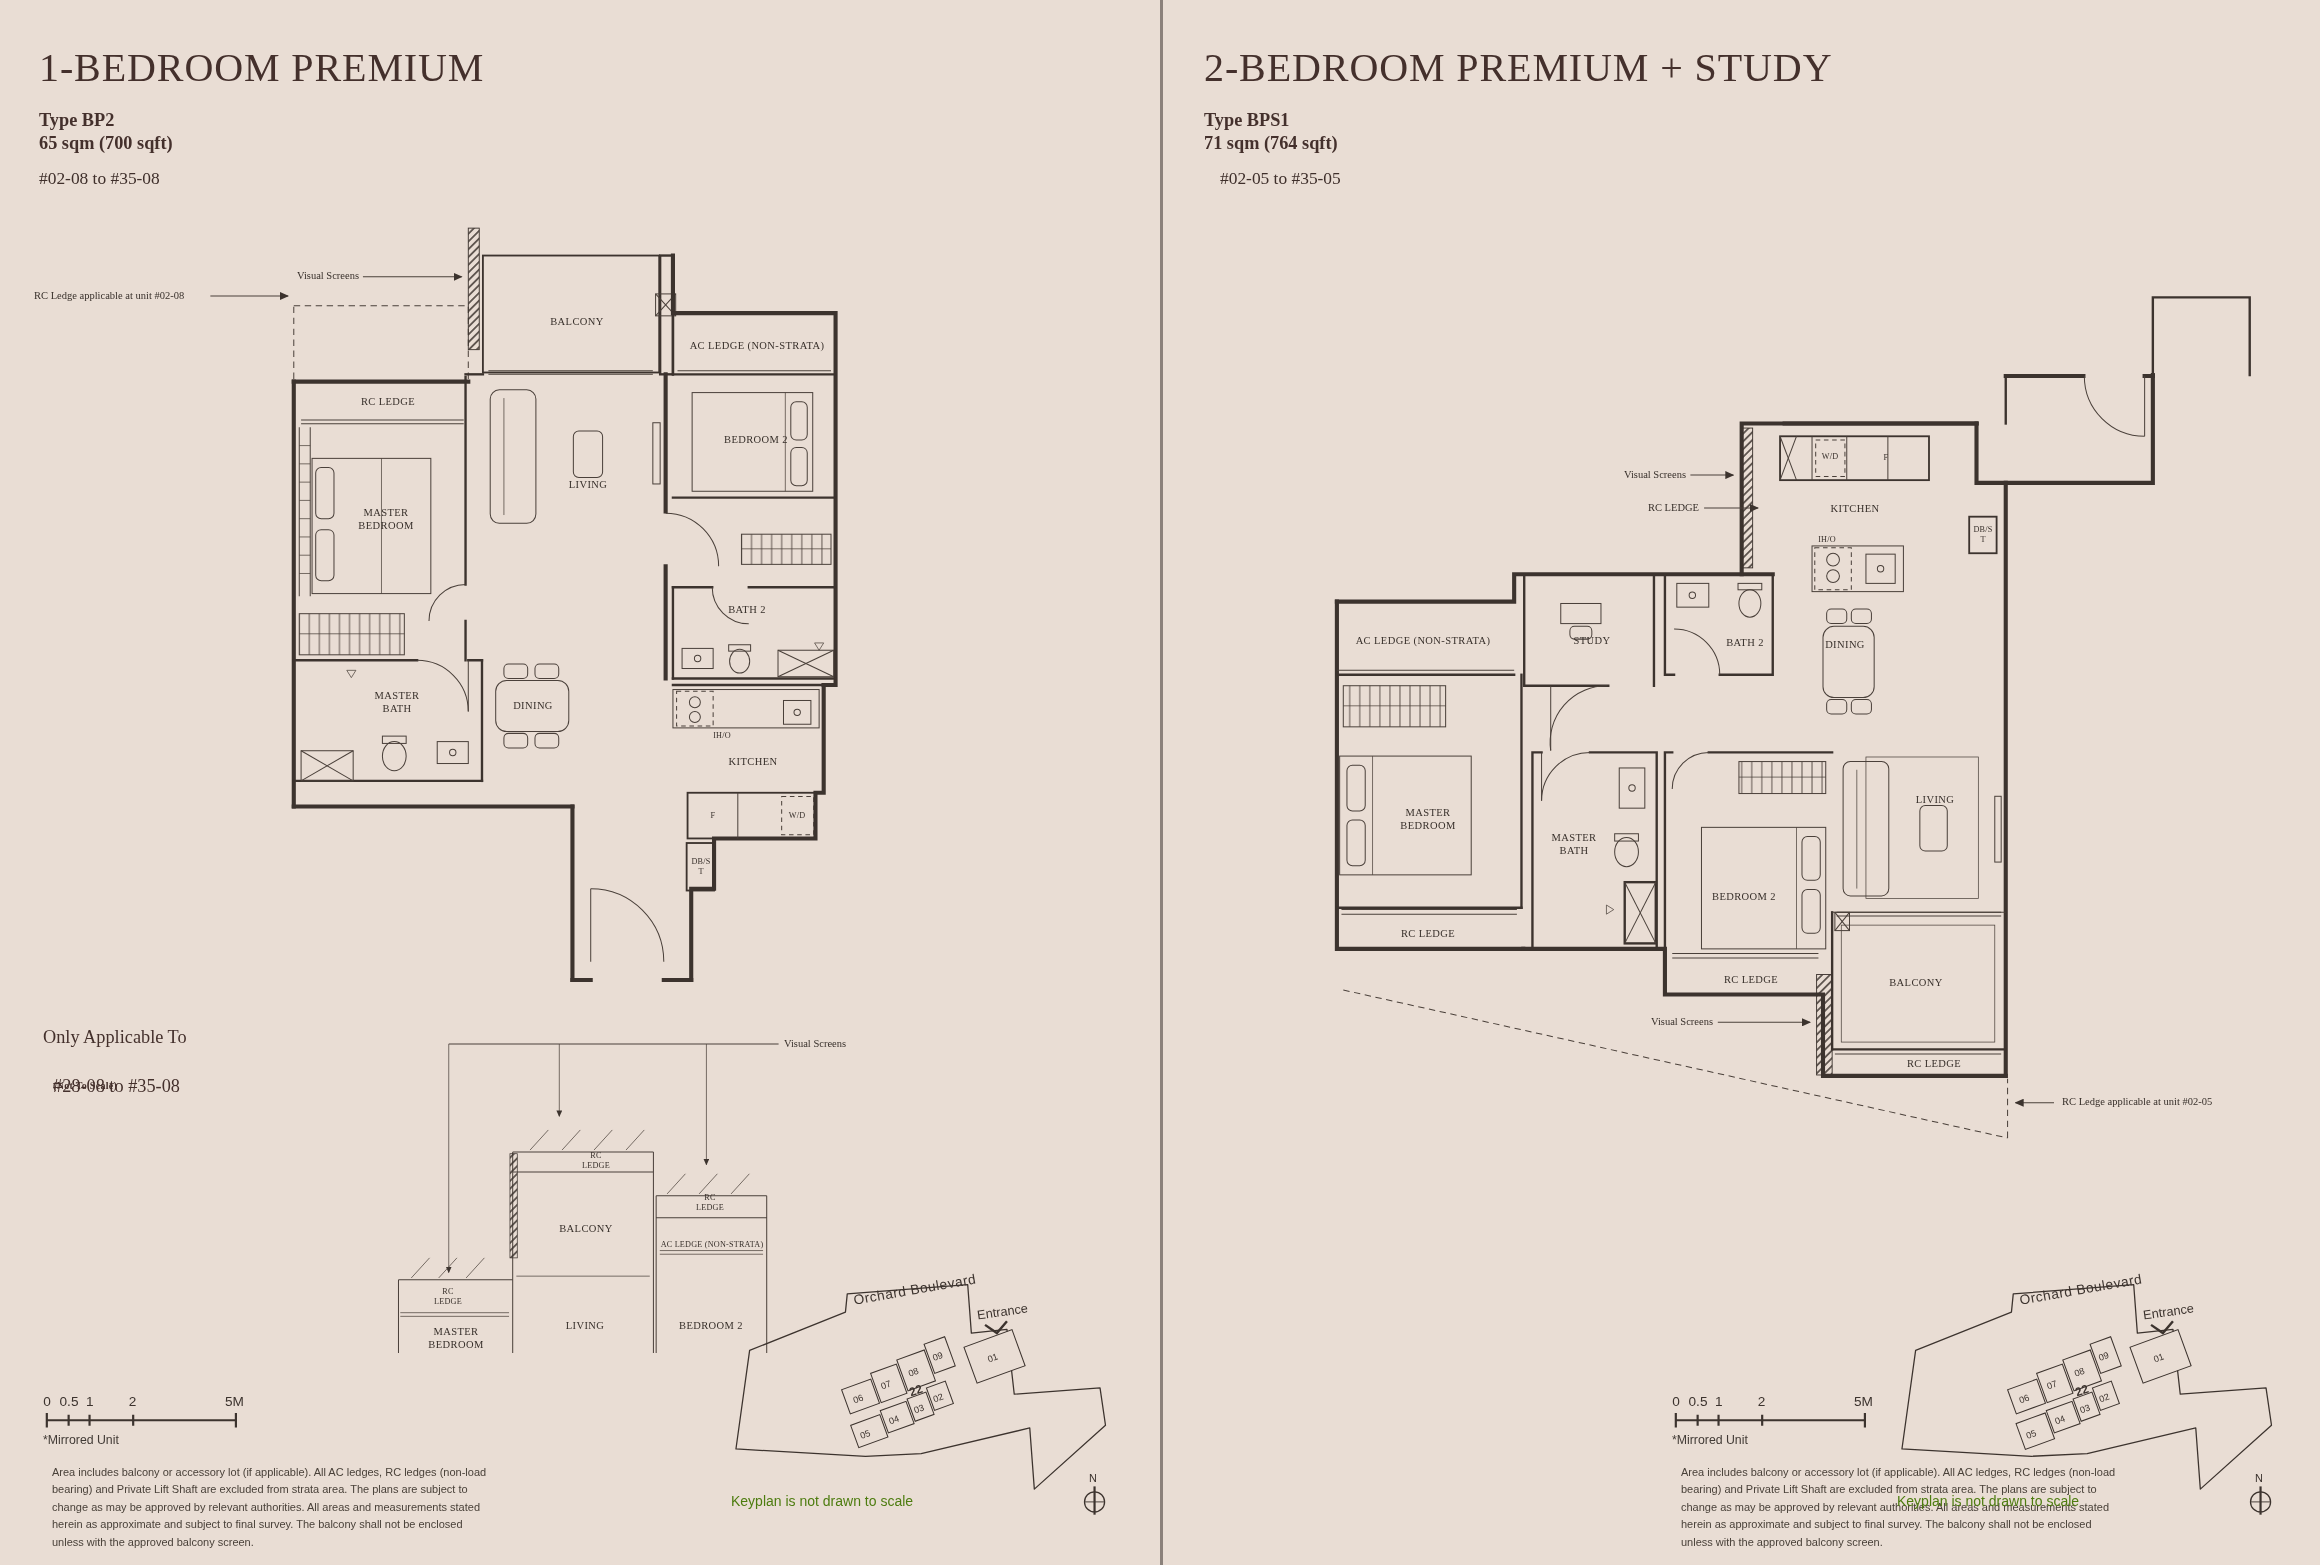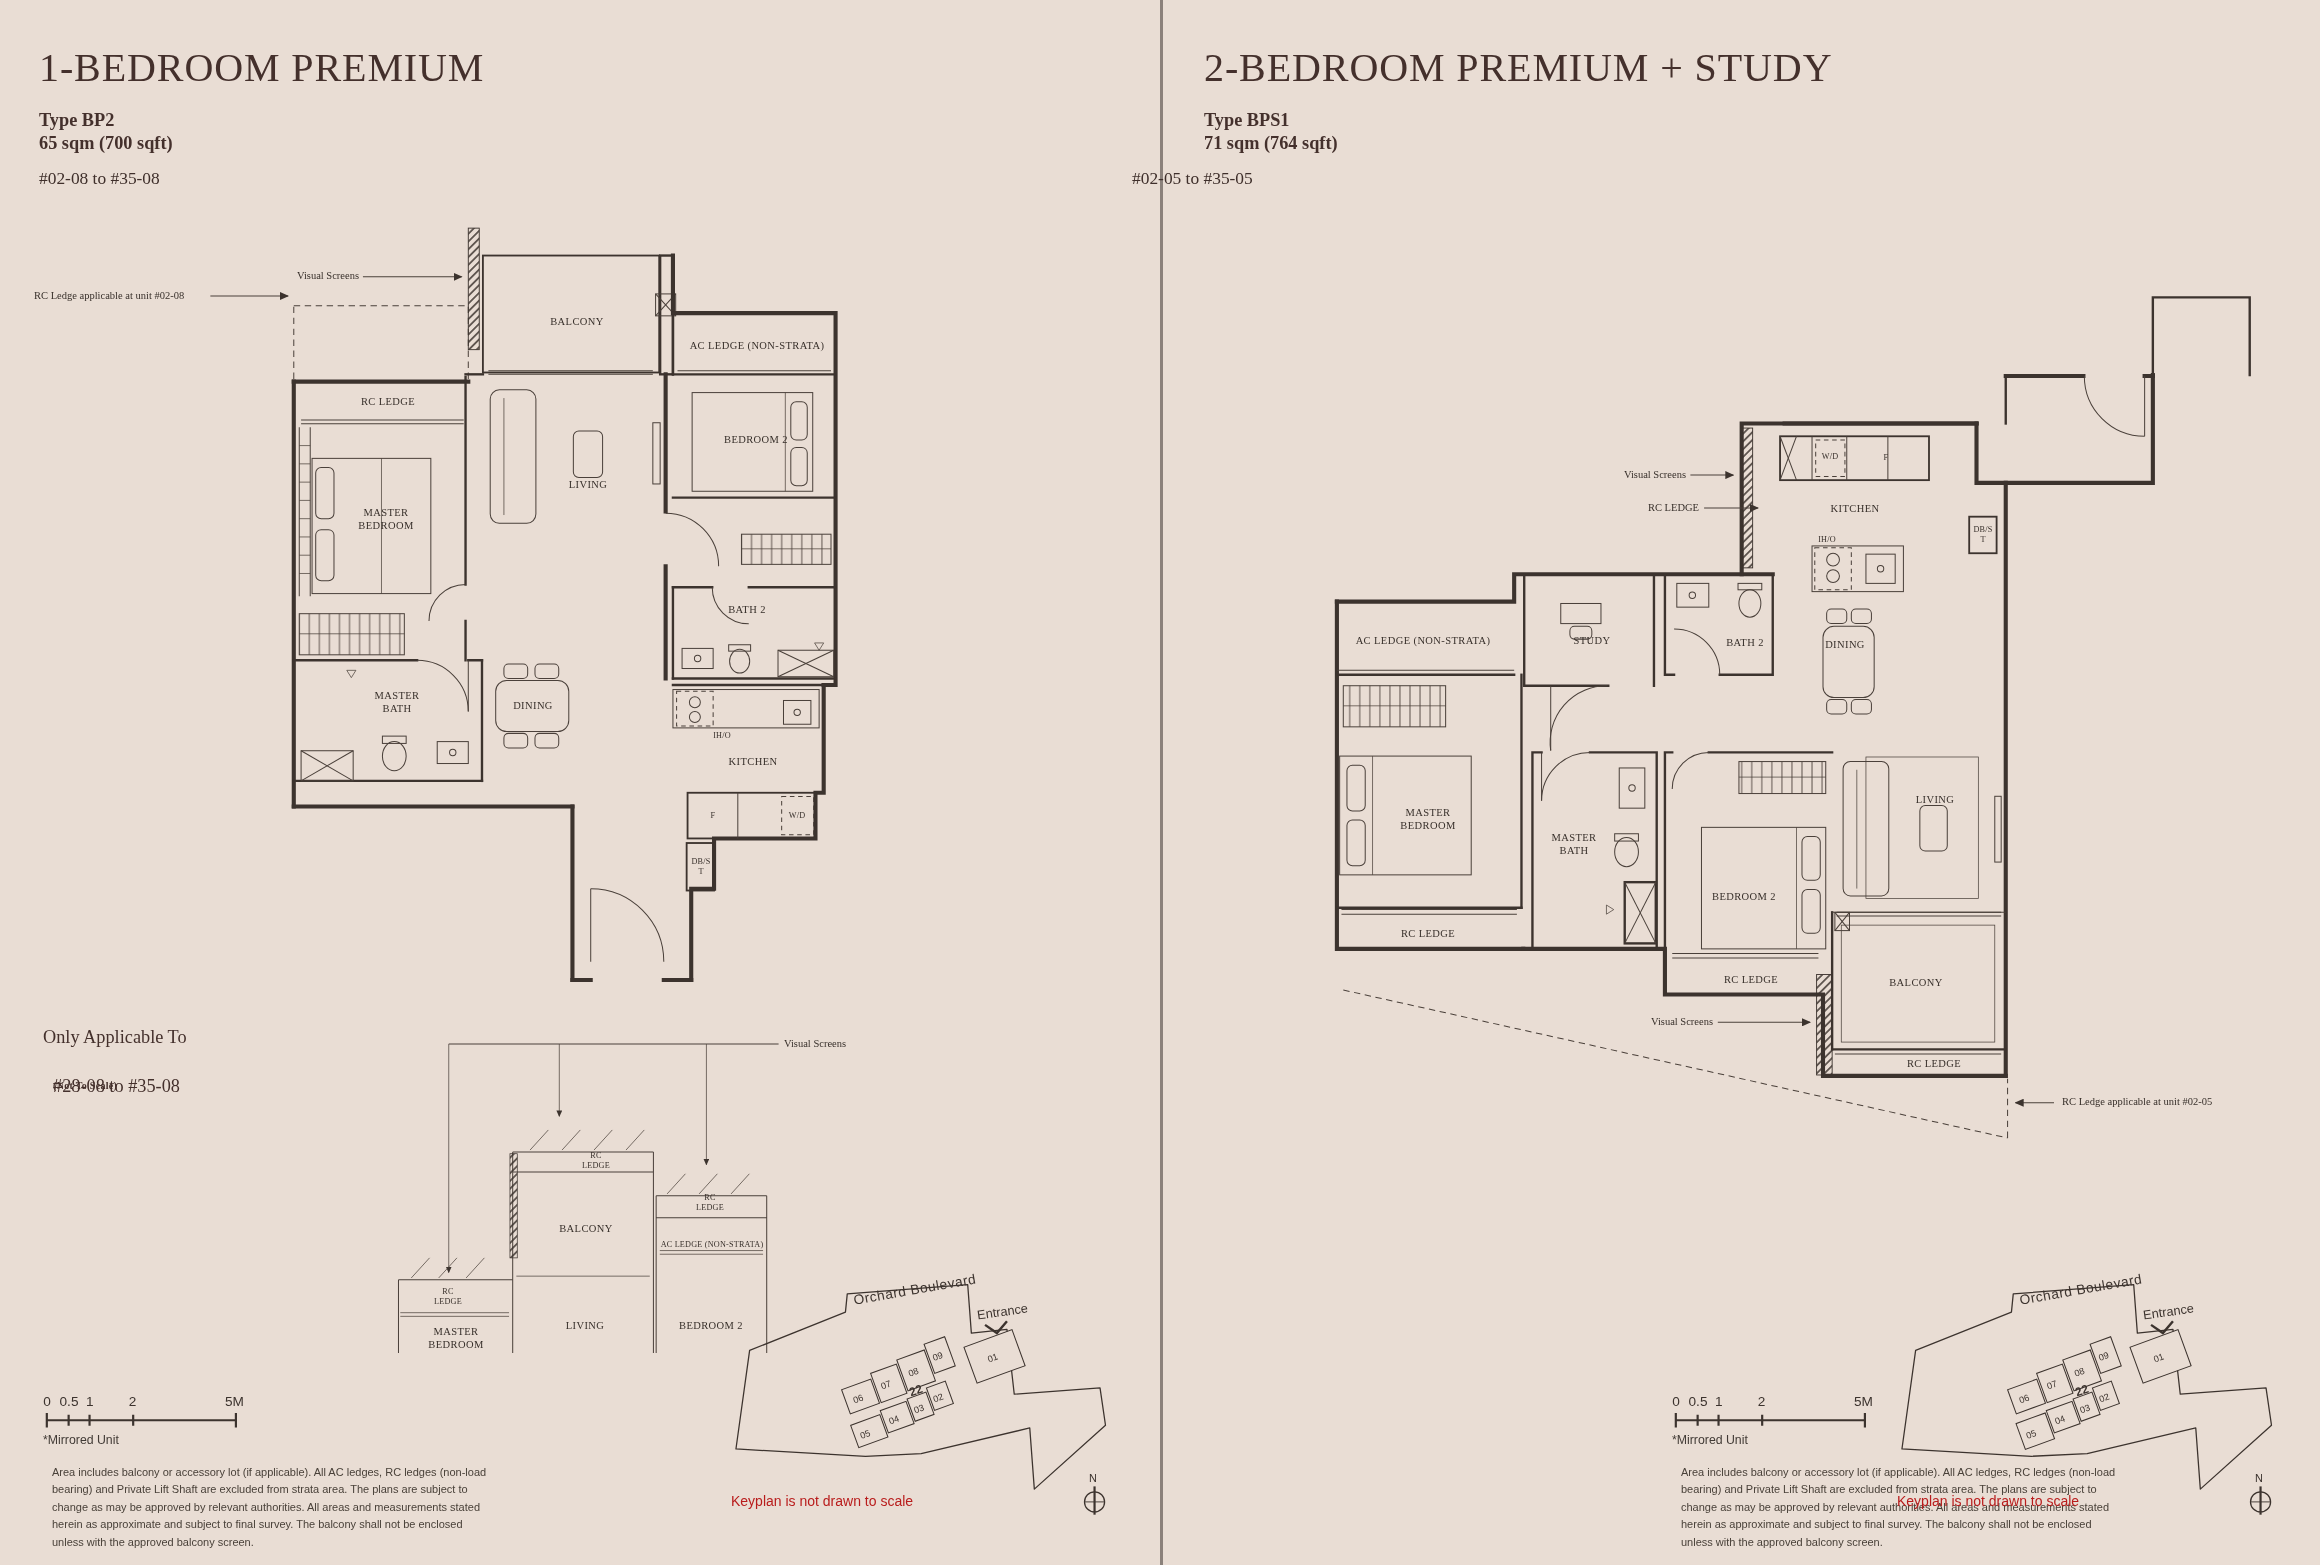--- a/index.html
+++ b/index.html
@@ -13,21 +13,21 @@
               transform:translate(-50%,-50%);line-height:1.25;white-space:nowrap;}
   .wrap{white-space:normal;}
   .sm{font-size:8.2px;letter-spacing:0.2px;}
   .callout{position:absolute;font-size:10.5px;color:#38302b;white-space:nowrap;}
   .r{text-align:right;}
   .sec-h{font-size:18.3px;color:#44302c;line-height:25px;white-space:nowrap;}
   .sec-note{font-size:10px;font-weight:bold;color:#44302c;letter-spacing:0.3px;}
   .sans{font-family:"Liberation Sans",sans-serif;}
   .mirrored{font-size:12.3px;color:#413a35;}
   .disclaimer{font-size:11px;line-height:1.58;color:#494139;width:445px;}
-  .keynote{font-size:14px;color:#b91c1c;}
+  .keynote{font-size:14px;color:#4d7c0f;}
   svg{position:absolute;overflow:visible;}
   svg text{font-family:"Liberation Sans",sans-serif;fill:#3c332e;}
   .kp-num{font-size:10px;}
   .kp-22{font-size:13px;font-weight:bold;}
   .kp-street{font-size:15px;letter-spacing:.6px;}
   .kp-ent{font-size:14px;}
   .kp-n{font-size:12px;}
   .scale-num{font-size:15px;}
   .divider{position:absolute;left:1160px;top:0;width:2.7px;height:1565px;background:#8b817b;}
   .w5{stroke:#3c332e;stroke-width:4.5;fill:none;stroke-linecap:square;}
@@ -282,21 +282,21 @@
       <text x="402" y="242" class="kp-n">N</text>
     </g>
   </svg>
   <div class="abs sans keynote" style="left:731px;top:1493px;">Keyplan is not drawn to scale</div>
 </div>
 
 <div>
   <div class="abs h1" style="left:1204px;top:44px;">2-BEDROOM PREMIUM + STUDY</div>
   <div class="abs h2" style="left:1204px;top:110px;">Type BPS1</div>
   <div class="abs h2" style="left:1204px;top:133px;">71 sqm (764 sqft)</div>
-  <div class="abs h3" style="left:1132px;top:168px;text-align:center;">#02-05 to #35-05</div>
+  <div class="abs h3" style="left:1220px;top:168px;text-align:center;">#02-05 to #35-05</div>
 
   <svg style="left:1325px;top:238px;" width="996" height="932" viewBox="0 0 1090 1020">
     <g>
 
       <path d="M13,398 H207 V368 H490" class="w5"></path>
       <path d="M13,398 V778 H217" class="w5"></path>
       <path d="M217,778 H372 V828 H545 V917 H745" class="w5"></path>
       <path d="M745,917 V268" class="w5"></path>
       <path d="M456,368 V203 H713" class="w5"></path>
       <path d="M713,203 V268 H906 V150" class="w5"></path>

